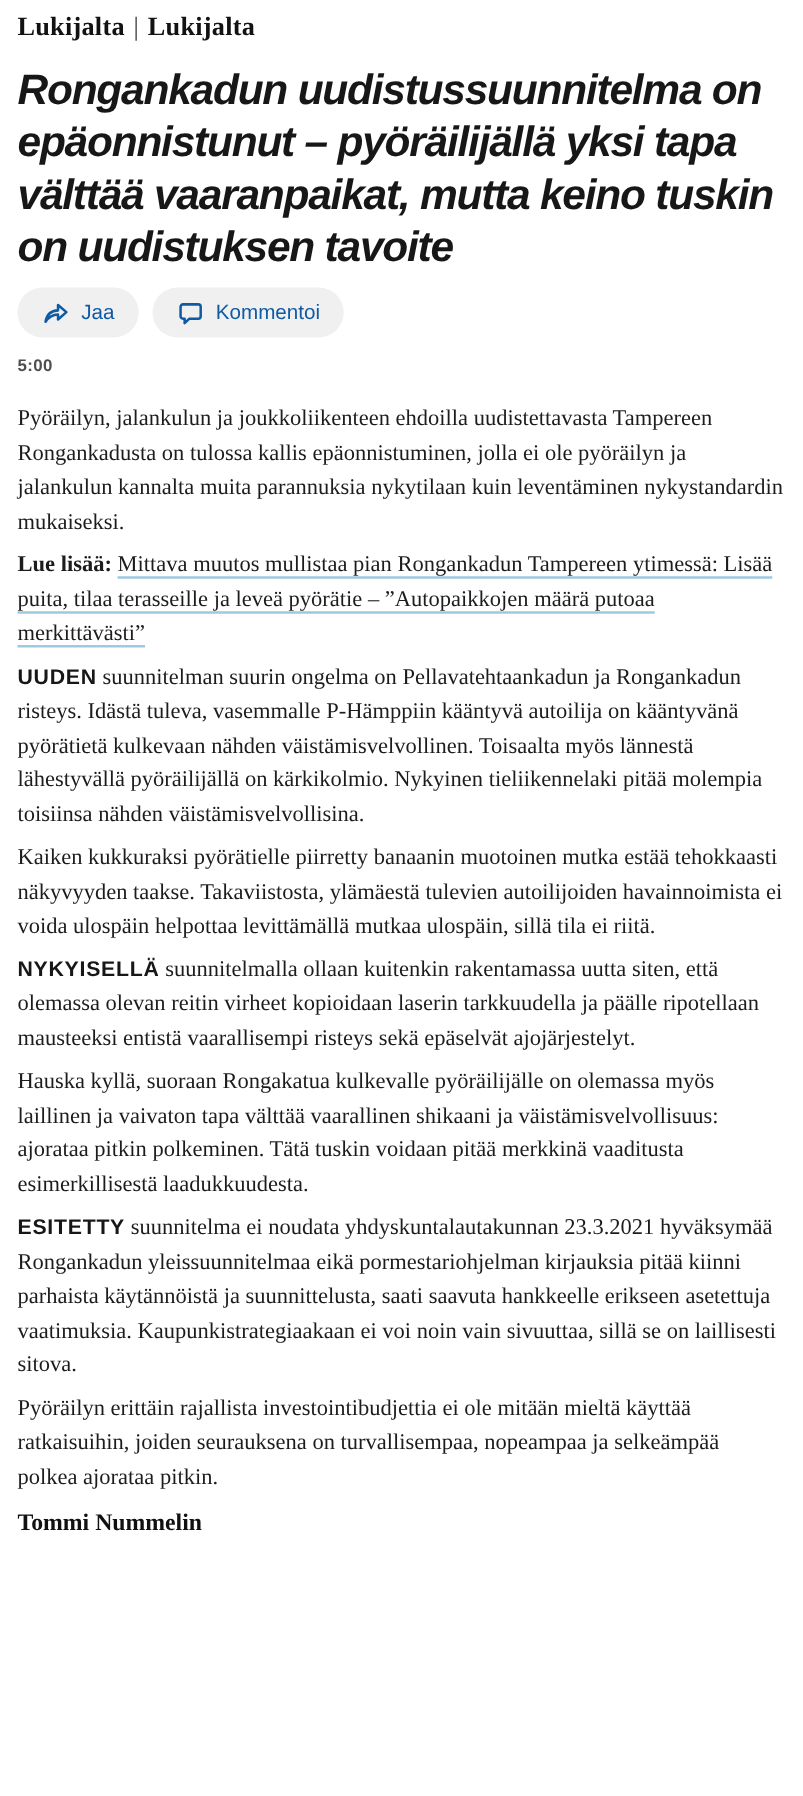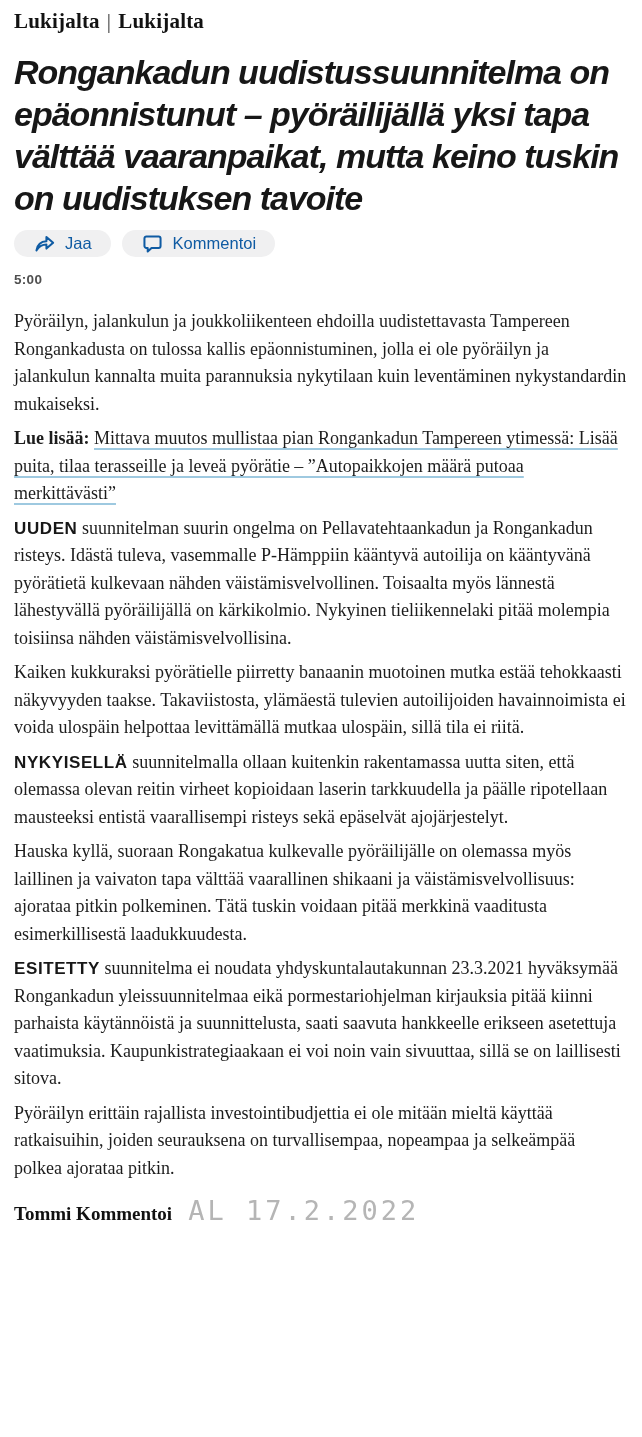--- a/index.html
+++ b/index.html
@@ -27,21 +27,21 @@
     font-weight:700; font-size:34px; line-height:42px;
     letter-spacing:-1px; color:#171717;
     margin-bottom:11px;
     font-style:italic;
   }
 
   
   .actions { display:flex; gap:11px; margin-bottom:15px; }
   .action-btn {
     display:inline-flex; align-items:center; gap:9px;
-    height:27px; padding:0 19px;
+    height:40px; padding:0 19px;
     border:none; border-radius:20px;
     background:#f0f0f1; color:#0f5ba3;
     font-family:"Liberation Sans", sans-serif; font-size:16.5px;
     cursor:pointer;
     justify-content:center;
   }
   .action-btn svg { display:block; }
 
   
   .timestamp {
@@ -117,17 +117,16 @@
     </p>
     <p><span class="lead">UUDEN</span><span> suunnitelman suurin ongelma on Pellavatehtaankadun ja Rongankadun risteys. Idästä tuleva, vasemmalle P-Hämppiin kääntyvä autoilija on kääntyvänä pyörätietä kulkevaan nähden väistämisvelvollinen. Toisaalta myös lännestä lähestyvällä pyöräilijällä on kärkikolmio. Nykyinen tieliikennelaki pitää molempia toisiinsa nähden väistämisvelvollisina.</span></p>
     <p>Kaiken kukkuraksi pyörätielle piirretty banaanin muotoinen mutka estää tehokkaasti näkyvyyden taakse. Takaviistosta, ylämäestä tulevien autoilijoiden havainnoimista ei voida ulospäin helpottaa levittämällä mutkaa ulospäin, sillä tila ei riitä.</p>
     <p><span class="lead">NYKYISELLÄ</span><span> suunnitelmalla ollaan kuitenkin rakentamassa uutta siten, että olemassa olevan reitin virheet kopioidaan laserin tarkkuudella ja päälle ripotellaan mausteeksi entistä vaarallisempi risteys sekä epäselvät ajojärjestelyt.</span></p>
     <p>Hauska kyllä, suoraan Rongakatua kulkevalle pyöräilijälle on olemassa myös laillinen ja vaivaton tapa välttää vaarallinen shikaani ja väistämisvelvollisuus: ajorataa pitkin polkeminen. Tätä tuskin voidaan pitää merkkinä vaaditusta esimerkillisestä laadukkuudesta.</p>
     <p><span class="lead">ESITETTY</span><span> suunnitelma ei noudata yhdyskuntalautakunnan 23.3.2021 hyväksymää Rongankadun yleissuunnitelmaa eikä pormestariohjelman kirjauksia pitää kiinni parhaista käytännöistä ja suunnittelusta, saati saavuta hankkeelle erikseen asetettuja vaatimuksia. Kaupunkistrategiaakaan ei voi noin vain sivuuttaa, sillä se on laillisesti sitova.</span></p>
     <p>Pyöräilyn erittäin rajallista investointibudjettia ei ole mitään mieltä käyttää ratkaisuihin, joiden seurauksena on turvallisempaa, nopeampaa ja selkeämpää polkea ajorataa pitkin.</p>
   </div>
 
   <div class="author-row">
-    <span class="author">Tommi Kommentoi</span>
-    <span class="watermark">AL 17.2.2022</span>
+    <span class="author">Tommi Nummelin</span>
   </div>
 
 </div>
 
 </body></html>

